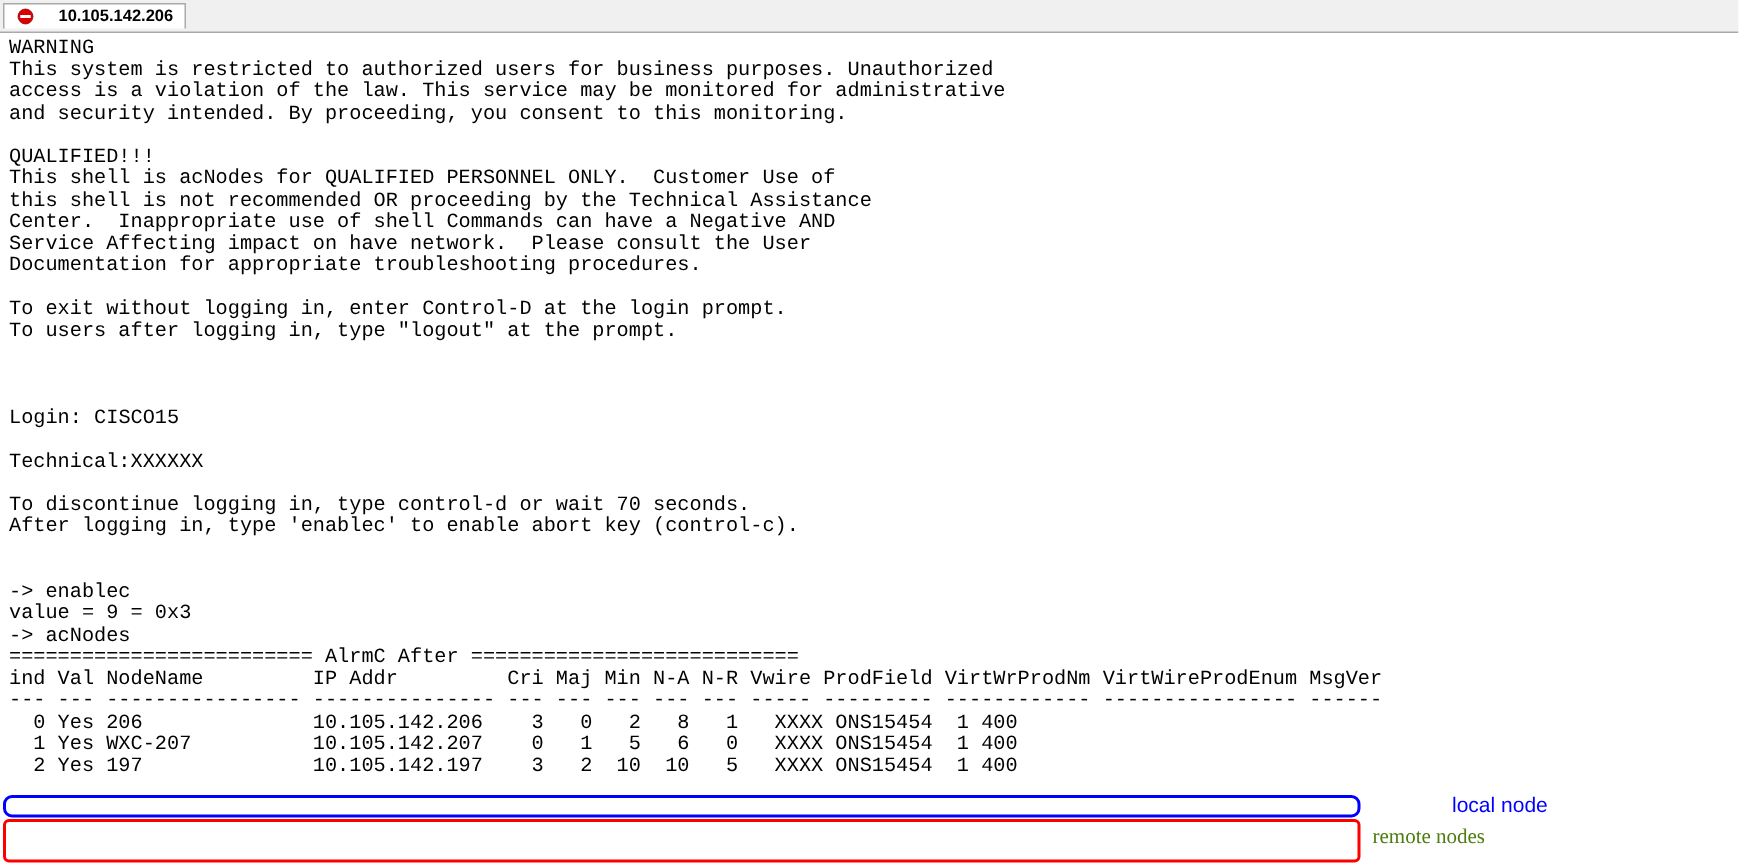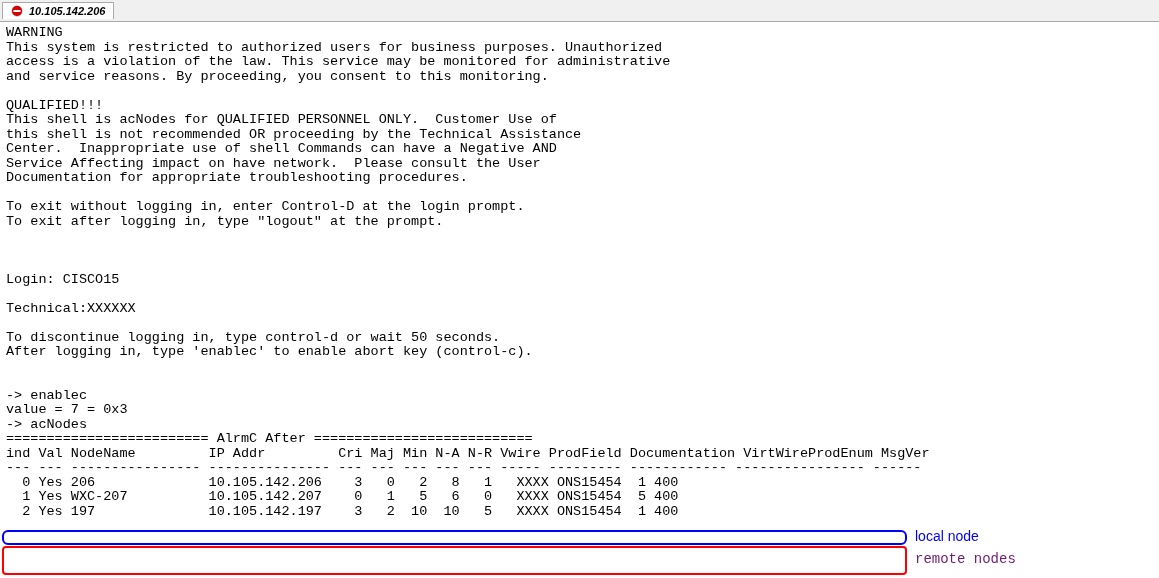--- a/index.html
+++ b/index.html
@@ -1,71 +1,71 @@
 <!DOCTYPE html>
 <html><head>
   <meta charset="utf-8">
   <style>
     * { margin: 0; padding: 0; box-sizing: border-box; }
     body { background: #fff; font-family: Arial, sans-serif; width: 1159px; height: 578px; overflow: hidden; }
     .tab-bar { background: #f0f0f0; border-bottom: 1px solid #aaa; height: 22px; display: flex; align-items: center; padding-left: 2px; }
-    .tab { background: #fff; border: 1px solid #aaa; border-bottom: none; padding: 2px 8px; font-size: 11px; font-weight: bold; display: flex; align-items: flex-end; gap: 6px; font-style: italic; }
+    .tab { background: #fff; border: 1px solid #aaa; border-bottom: none; padding: 2px 8px; font-size: 11px; font-weight: bold; display: flex; align-items: flex-end; gap: 16px; }
     .tab-icon { width: 12px; height: 12px; display: inline-block; }
     .terminal { font-family: "Courier New", monospace; font-size: 13.5px; line-height: 14.5px; padding: 4px 6px; white-space: pre; color: #000; position: relative; }
     .annot-blue-box { position: absolute; border: 2px solid #0000ff; border-radius: 6px; pointer-events: none; }
     .annot-red-box { position: absolute; border: 2px solid #ff0000; border-radius: 4px; pointer-events: none; }
     .annot-label-blue { position: absolute; color: #0000ff; font-family: Arial, sans-serif; font-size: 14px; pointer-events: none; }
-    .annot-label-red { position: absolute; color: #701a75; font-family: Liberation Mono, monospace; font-size: 14px; pointer-events: none; }
+    .annot-label-red { position: absolute; color: #4d7c0f; font-family: Liberation Serif, serif; font-size: 14px; pointer-events: none; }
   </style>
 </head>
 <body>
 
 <div class="tab-bar">
   <div class="tab">
     <span class="tab-icon">
       <svg viewBox="0 0 12 12">
           <circle cx="6" cy="6" r="5" fill="#d00" stroke="#800" stroke-width="0.5"></circle>
           <rect x="2.5" y="5" width="7" height="2" fill="#fff"></rect>
         </svg>
     </span>
     <span>10.105.142.206</span>
   </div>
 </div>
 
 <div class="terminal"><span>WARNING</span>
 <span>This system is restricted to authorized users for business purposes. Unauthorized</span>
 <span>access is a violation of the law. This service may be monitored for administrative</span>
-<span>and service reasons. By proceeding, you consent to this monitoring.</span>
+<span>and security intended. By proceeding, you consent to this monitoring.</span>
 
 <span>QUALIFIED!!!</span>
 <span>This shell is acNodes for QUALIFIED PERSONNEL ONLY.  Customer Use of</span>
 <span>this shell is not recommended OR proceeding by the Technical Assistance</span>
 <span>Center.  Inappropriate use of shell Commands can have a Negative AND</span>
 <span>Service Affecting impact on have network.  Please consult the User</span>
 <span>Documentation for appropriate troubleshooting procedures.</span>
 
 <span>To exit without logging in, enter Control-D at the login prompt.</span>
-<span>To exit after logging in, type "logout" at the prompt.</span>
+<span>To users after logging in, type "logout" at the prompt.</span>
 
 
 
 <span>Login: </span><span>CISCO15</span>
 
 <span>Technical:</span><span>XXXXXX</span>
 
-<span>To discontinue logging in, type control-d or wait 50 seconds.</span>
+<span>To discontinue logging in, type control-d or wait 70 seconds.</span>
 <span>After logging in, type 'enablec' to enable abort key (control-c).</span>
 
 
 <span>-&gt; enablec</span>
-<span>value = 7 = 0x3</span>
+<span>value = 9 = 0x3</span>
 <span>-&gt; acNodes</span>
 <span>========================= AlrmC After ===========================</span>
-<span>ind Val NodeName         IP Addr         Cri Maj Min N-A N-R Vwire ProdField Documentation VirtWireProdEnum MsgVer</span>
+<span>ind Val NodeName         IP Addr         Cri Maj Min N-A N-R Vwire ProdField VirtWrProdNm VirtWireProdEnum MsgVer</span>
 <span>--- --- ---------------- --------------- --- --- --- --- --- ----- --------- ------------ ---------------- ------</span>
 <span>  0 Yes 206              10.105.142.206    3   0   2   8   1   XXXX ONS15454  1 400</span>
-<span>  1 Yes WXC-207          10.105.142.207    0   1   5   6   0   XXXX ONS15454  5 400</span>
+<span>  1 Yes WXC-207          10.105.142.207    0   1   5   6   0   XXXX ONS15454  1 400</span>
 <span>  2 Yes 197              10.105.142.197    3   2  10  10   5   XXXX ONS15454  1 400</span>
 <div class="annot-blue-box" style="left:2px; top:508px; width:905px; height:15px;"></div>
 <div class="annot-red-box" style="left:2px; top:524px; width:905px; height:29px;"></div>
-<div class="annot-label-blue" style="left:915px; top:507px;">local node</div>
+<div class="annot-label-blue" style="left:968px; top:507px;">local node</div>
 <div class="annot-label-red" style="left:915px; top:530px;">remote nodes</div>
 </div>
 
 </body></html>

